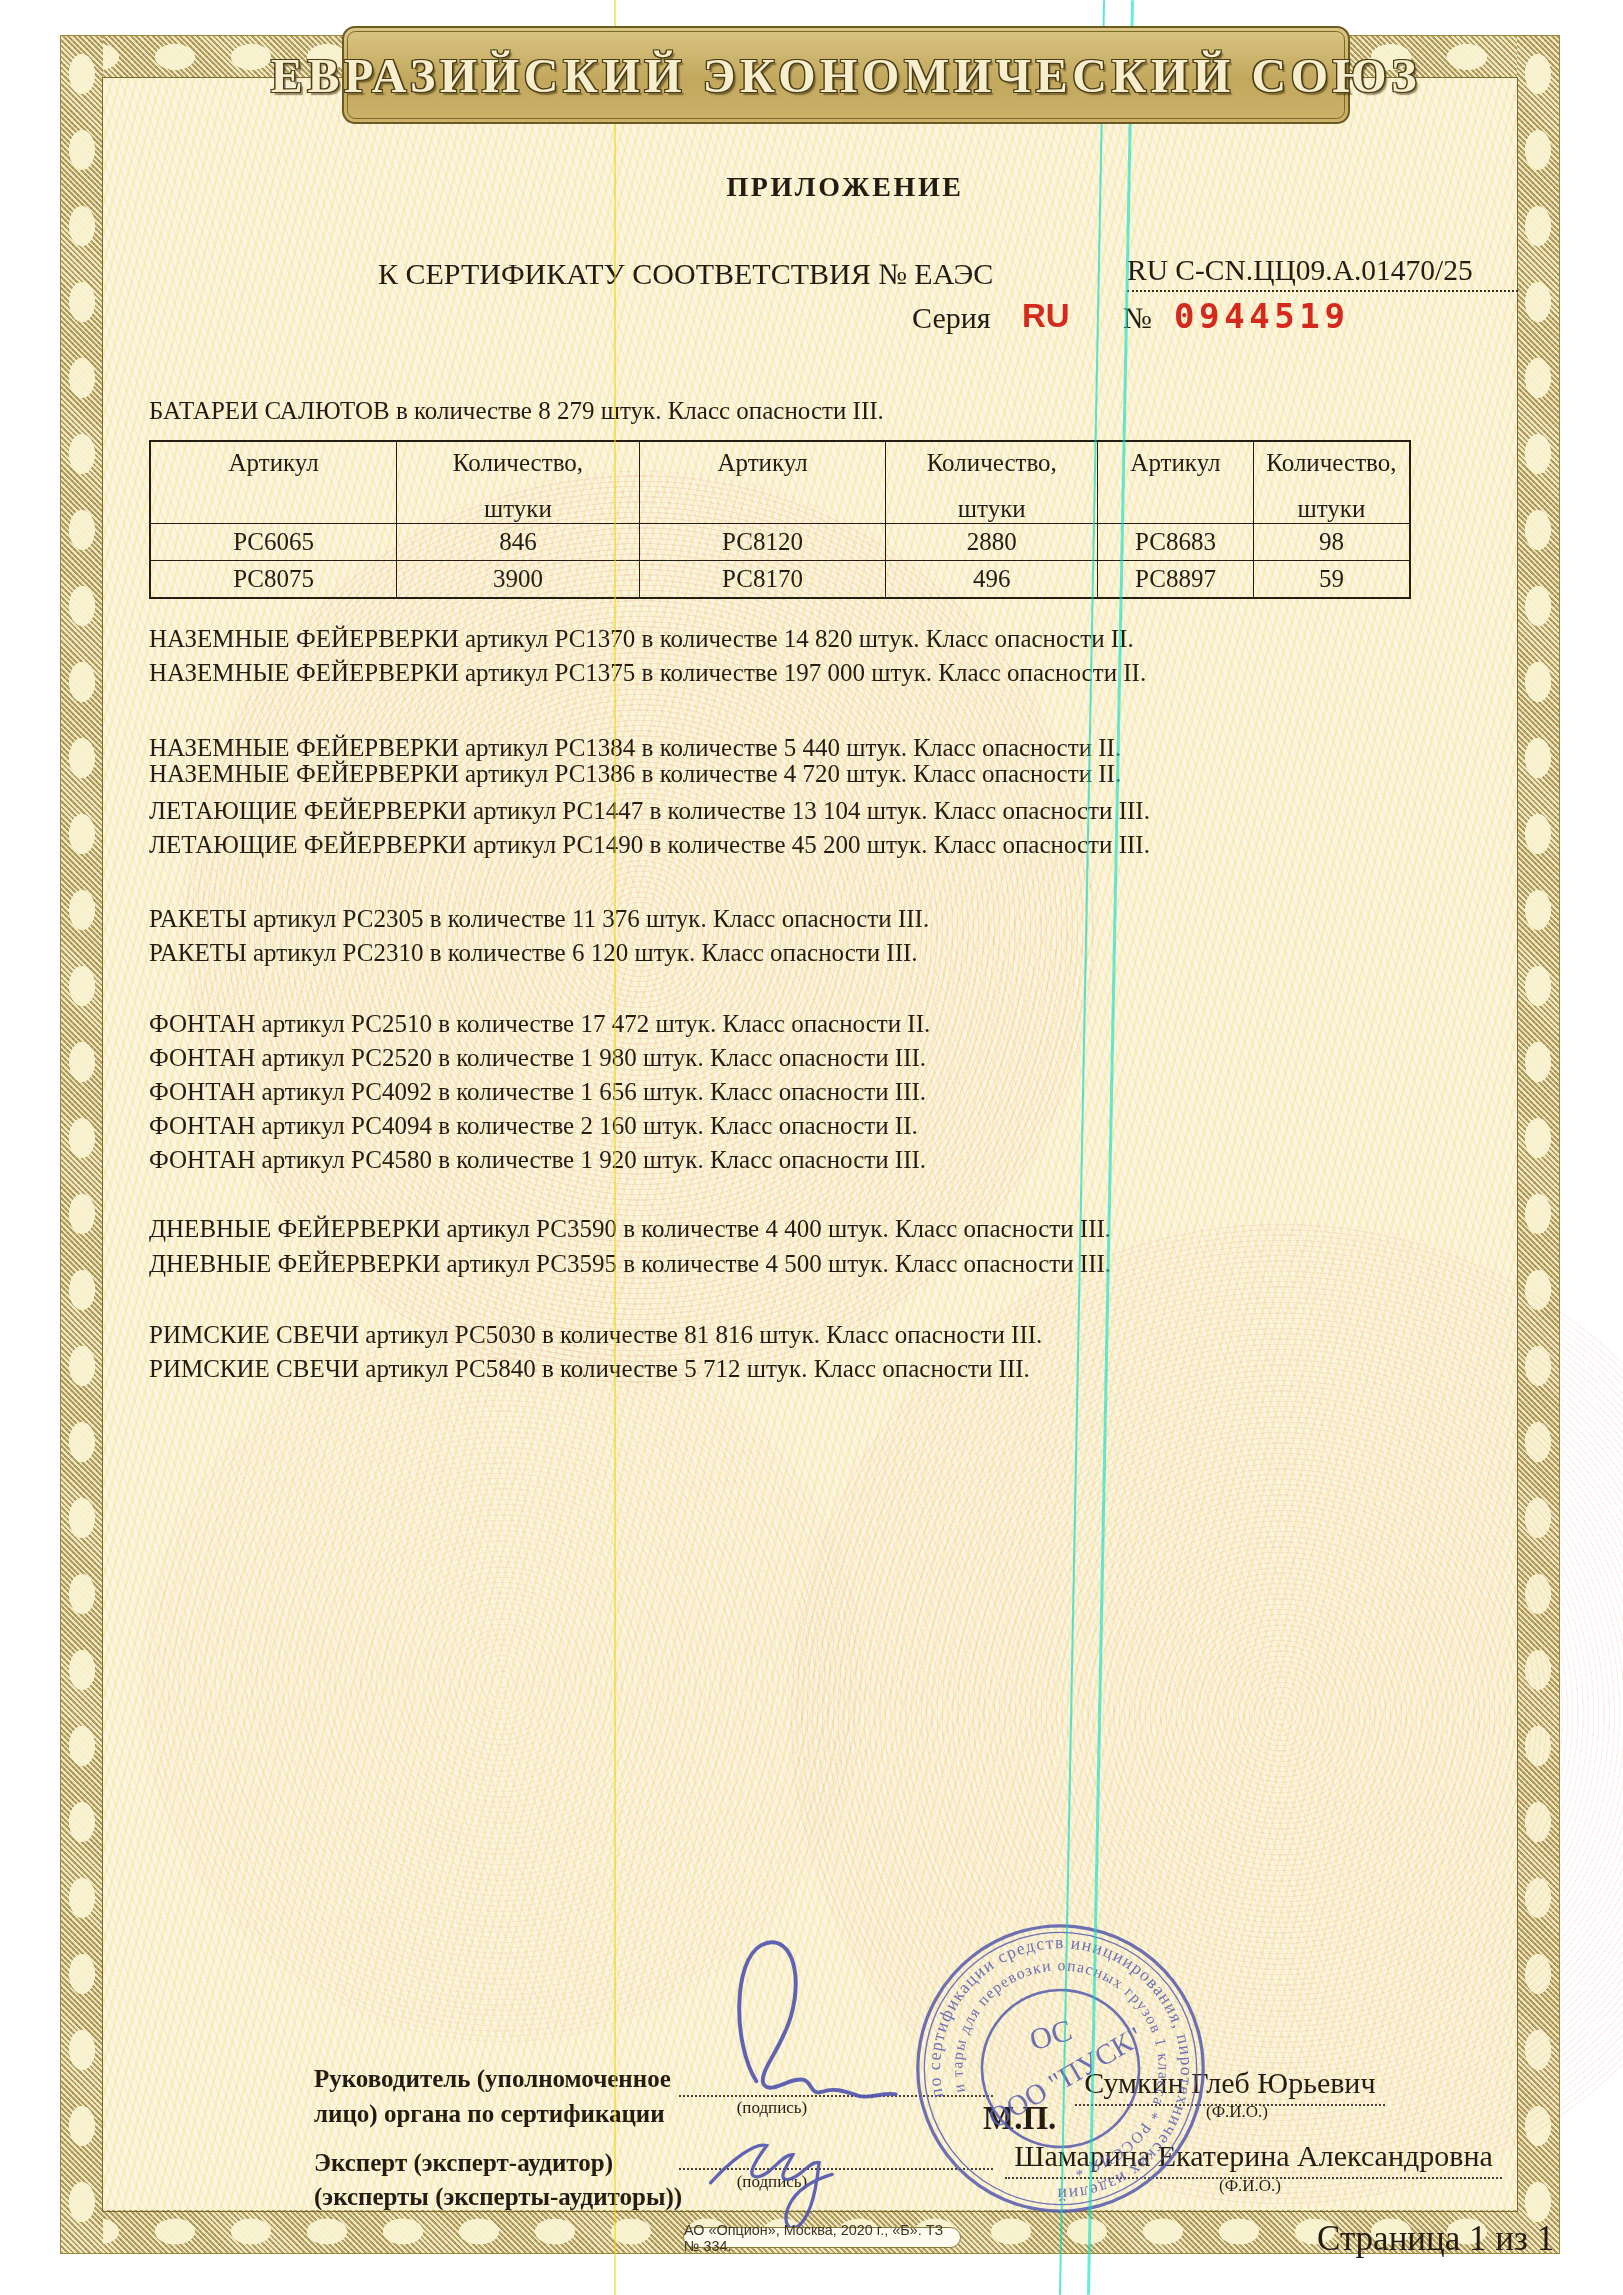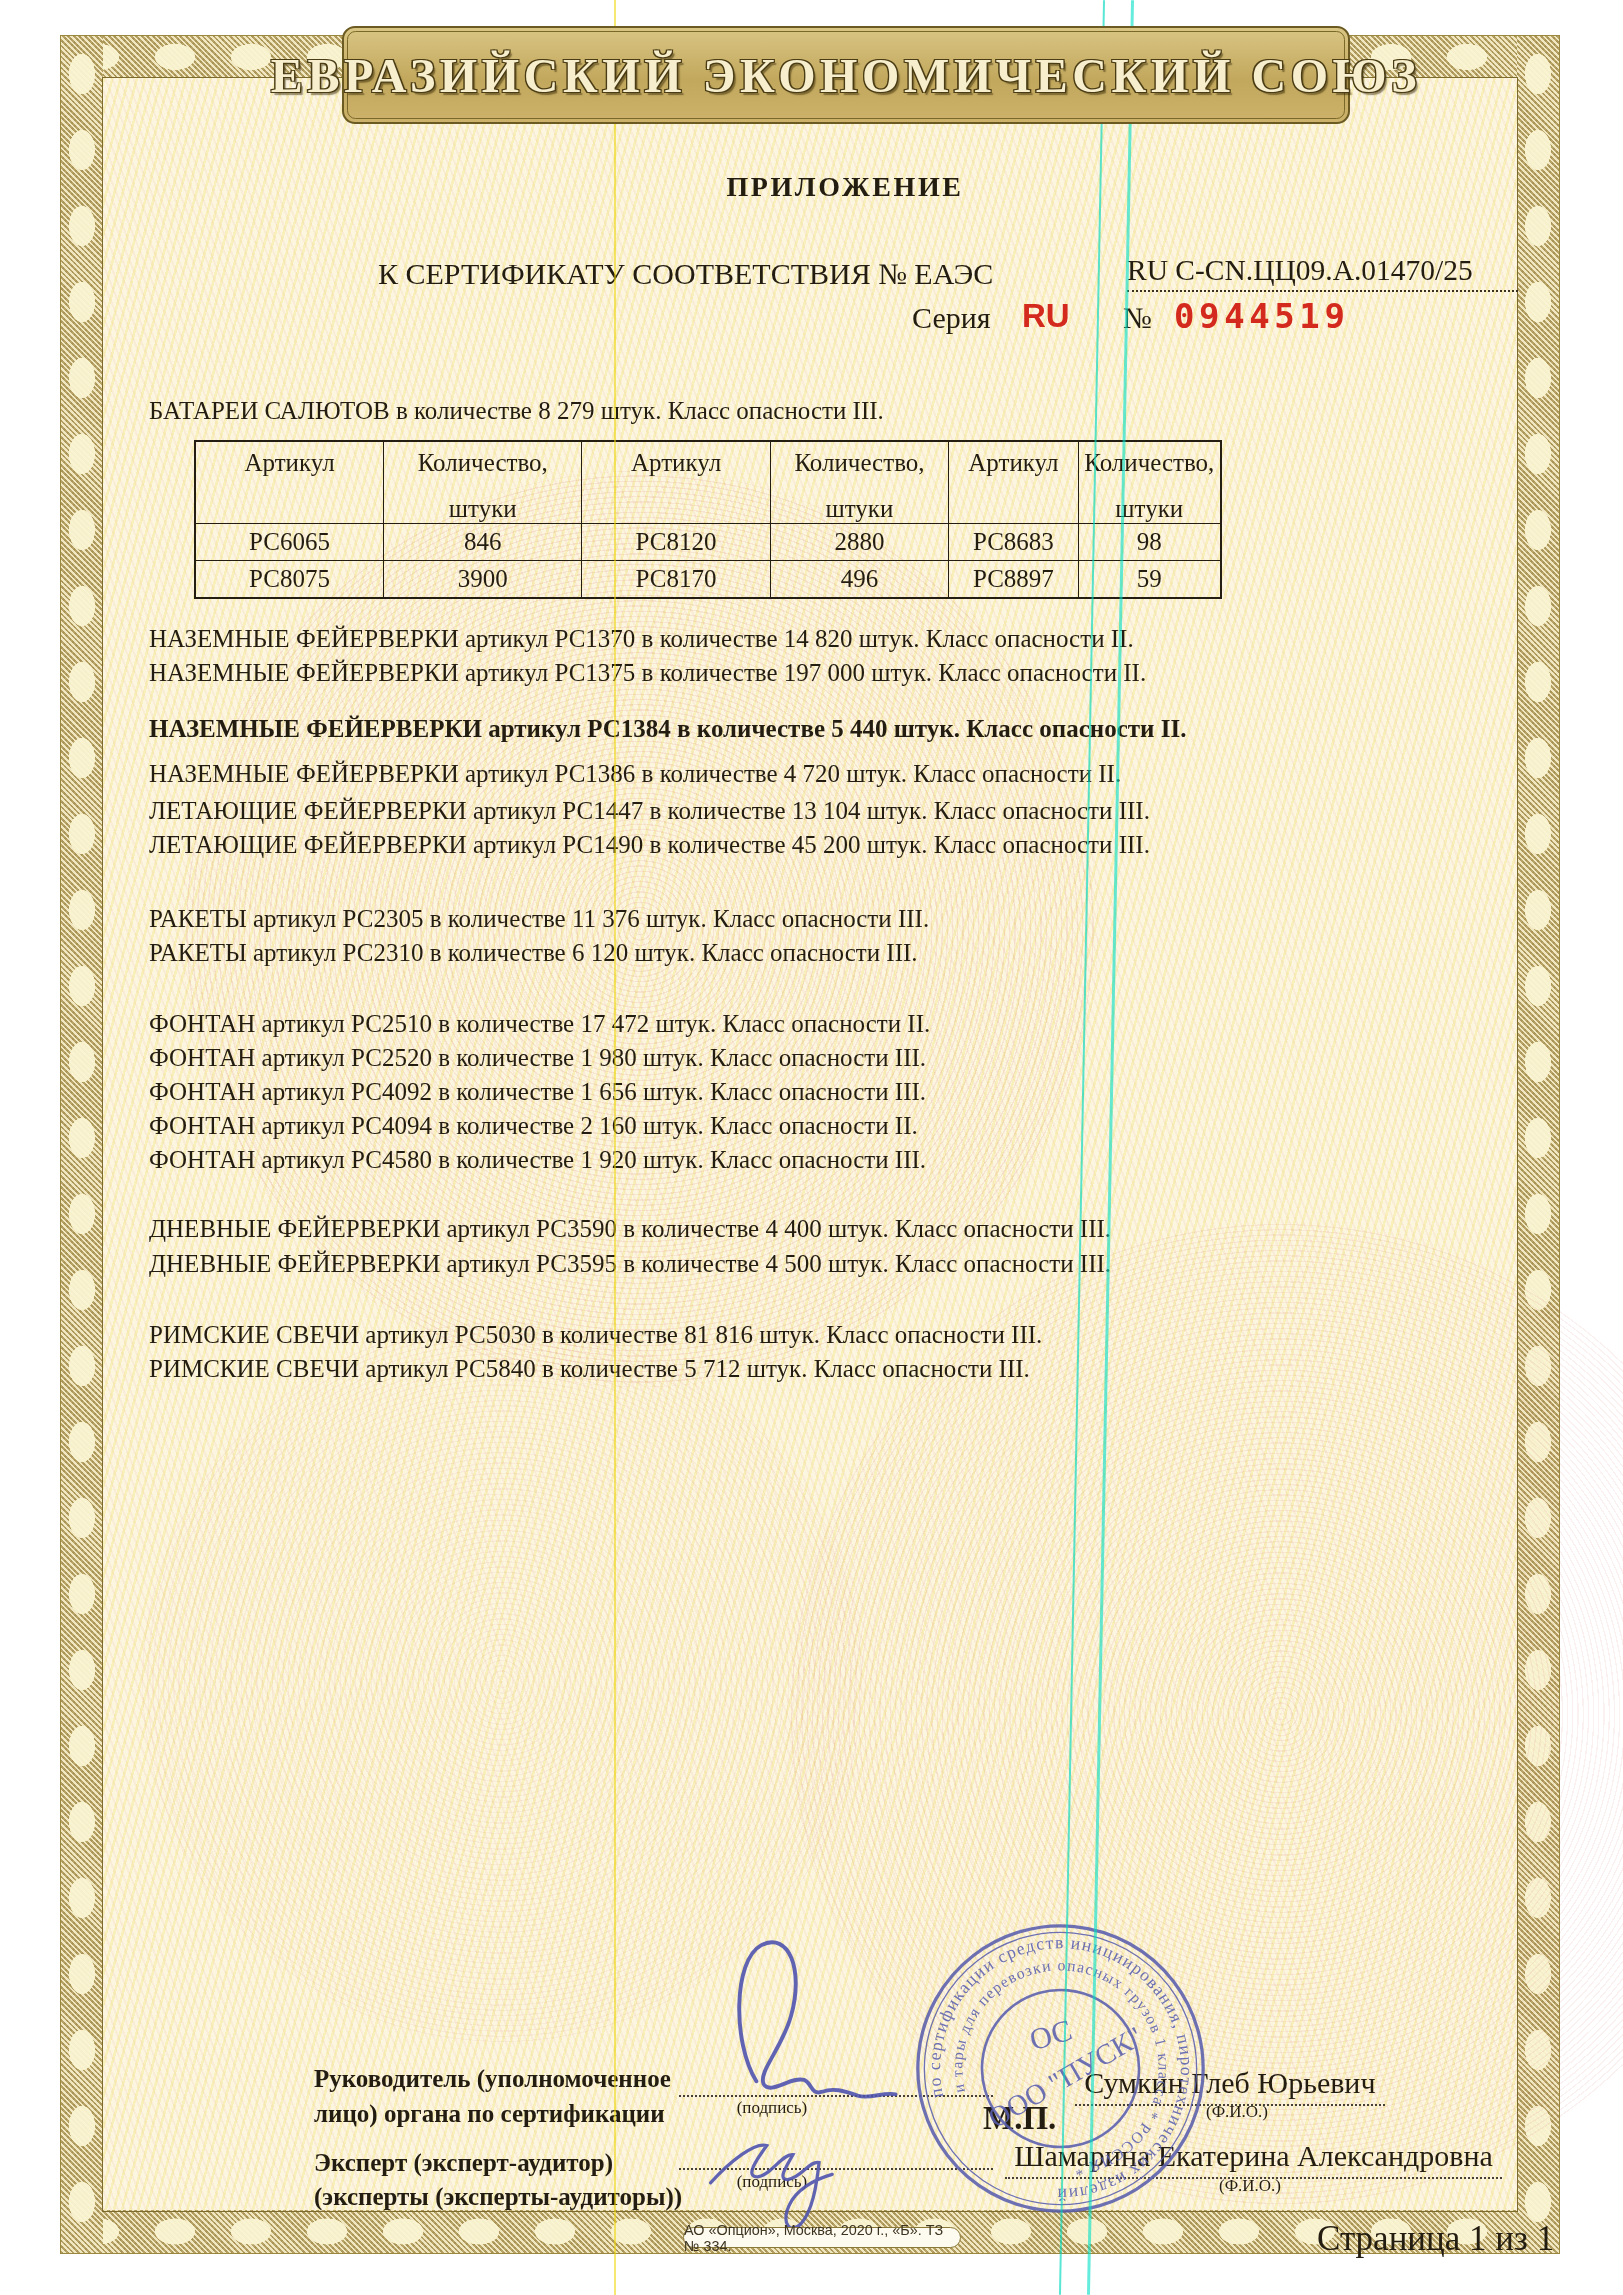--- a/index.html
+++ b/index.html
@@ -51,22 +51,22 @@
   .certnum{position:absolute;left:1127px;top:254px;width:391px;font-size:29.5px;white-space:nowrap;
     border-bottom:2.6px dotted #3a3020;padding-bottom:2.6px;box-sizing:border-box;}
   .series-label{position:absolute;left:912px;top:301px;font-size:30px;}
   .series-value{position:absolute;left:1022px;top:297px;font-size:33px;font-weight:bold;color:#d42a1e;
     font-family:"Liberation Sans",sans-serif;}
   .num-sign{position:absolute;left:1123px;top:301px;font-size:30px;}
   .form-number{position:absolute;left:1174px;top:296px;font-size:34px;font-weight:bold;color:#d42a1e;
     font-family:"DejaVu Sans Mono",monospace;letter-spacing:4.6px;}
   .bodyline{position:absolute;left:149px;font-size:25px;white-space:nowrap;}
   
-  .qty-table{position:absolute;left:149px;top:440px;width:1028px;border:2.6px solid #241d12;
-    border-collapse:collapse;box-sizing:border-box;background:rgba(255,255,255,0.0);margin-left:45px;}
+  .qty-table{position:absolute;left:149px;top:440px;width:1262px;border:2.6px solid #241d12;
+    border-collapse:collapse;box-sizing:border-box;background:rgba(255,255,255,0.0);}
   .qty-table td{border:1.3px solid #241d12;font-size:25px;text-align:center;vertical-align:middle;padding:0;}
   .qty-table tr.hdr td{height:58px;vertical-align:top;}
   .qty-table tr.hdr td .h1{margin-top:6.5px;}
   .qty-table tr.hdr td .h2{margin-top:3.9px;}
   .qty-table tr.data td{height:36px;}
   
   .siglabel{position:absolute;left:314px;font-size:25px;font-weight:bold;white-space:nowrap;}
   .sigline{position:absolute;width:314px;border-bottom:2px dotted #474036;}
   .smallcap{position:absolute;font-size:17px;text-align:center;width:144px;}
   .fio-name{position:absolute;font-size:30px;white-space:nowrap;border-bottom:2px dotted #474036;padding:0 9.2px 3.9px 9.2px;}
@@ -156,21 +156,21 @@
     <td>РС8170</td>
     <td>496</td>
     <td>РС8897</td>
     <td>59</td>
   </tr>
 </tbody>
   </table>
 
 <div class="bodyline" style="top:625px;">НАЗЕМНЫЕ ФЕЙЕРВЕРКИ артикул РС1370 в количестве 14 820 штук. Класс опасности II.</div>
 <div class="bodyline" style="top:659px;">НАЗЕМНЫЕ ФЕЙЕРВЕРКИ артикул РС1375 в количестве 197 000 штук. Класс опасности II.</div>
-<div class="bodyline" style="top:715px;font-weight:bold;">НАЗЕМНЫЕ ФЕЙЕРВЕРКИ артикул РС1384 в количестве 5 440 штук. Класс опасности II.</div>
+<div class="bodyline" style="top:734px;">НАЗЕМНЫЕ ФЕЙЕРВЕРКИ артикул РС1384 в количестве 5 440 штук. Класс опасности II.</div>
 <div class="bodyline" style="top:727px;margin-top:33px;">НАЗЕМНЫЕ ФЕЙЕРВЕРКИ артикул РС1386 в количестве 4 720 штук. Класс опасности II.</div>
 
 <div class="bodyline" style="top:797px;">ЛЕТАЮЩИЕ ФЕЙЕРВЕРКИ артикул РС1447 в количестве 13 104 штук. Класс опасности III.</div>
 <div class="bodyline" style="top:831px;">ЛЕТАЮЩИЕ ФЕЙЕРВЕРКИ артикул РС1490 в количестве 45 200 штук. Класс опасности III.</div>
 
 <div class="bodyline" style="top:905px;">РАКЕТЫ артикул РС2305 в количестве 11 376 штук. Класс опасности III.</div>
 <div class="bodyline" style="top:939px;">РАКЕТЫ артикул РС2310 в количестве 6 120 штук. Класс опасности III.</div>
 
 <div class="bodyline" style="top:1010px;">ФОНТАН артикул РС2510 в количестве 17 472 штук. Класс опасности II.</div>
 <div class="bodyline" style="top:1044px;">ФОНТАН артикул РС2520 в количестве 1 980 штук. Класс опасности III.</div>

